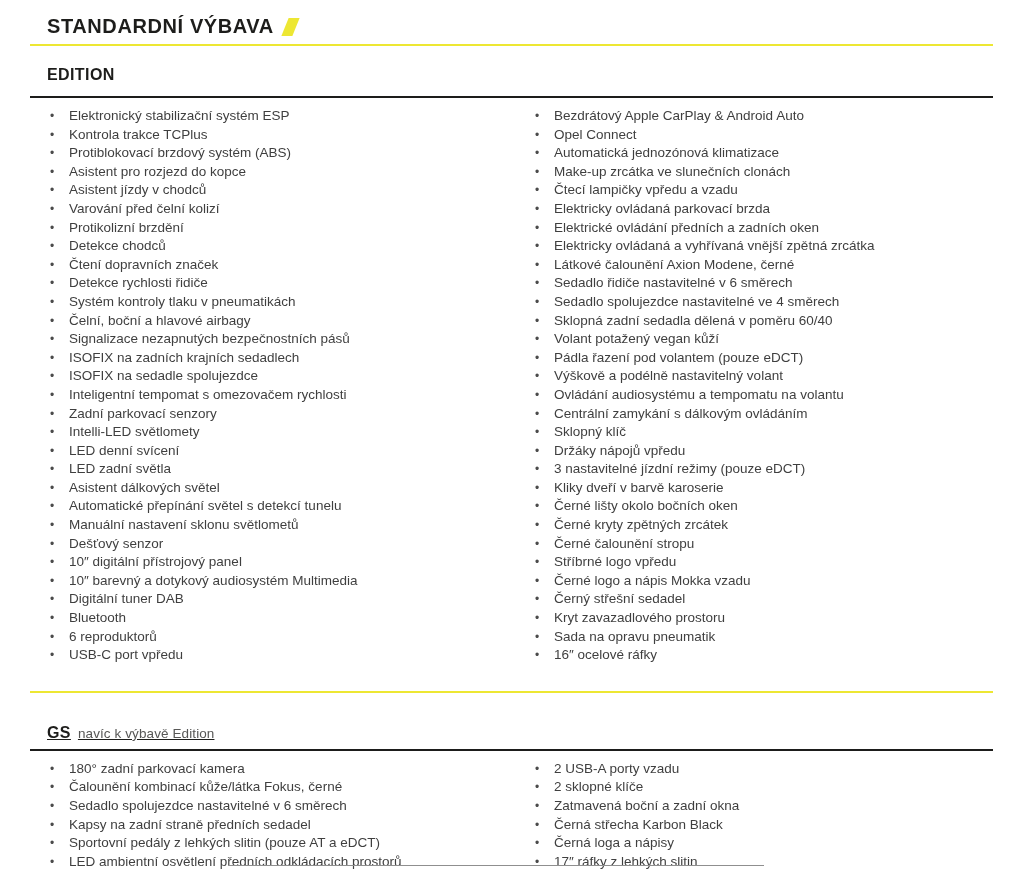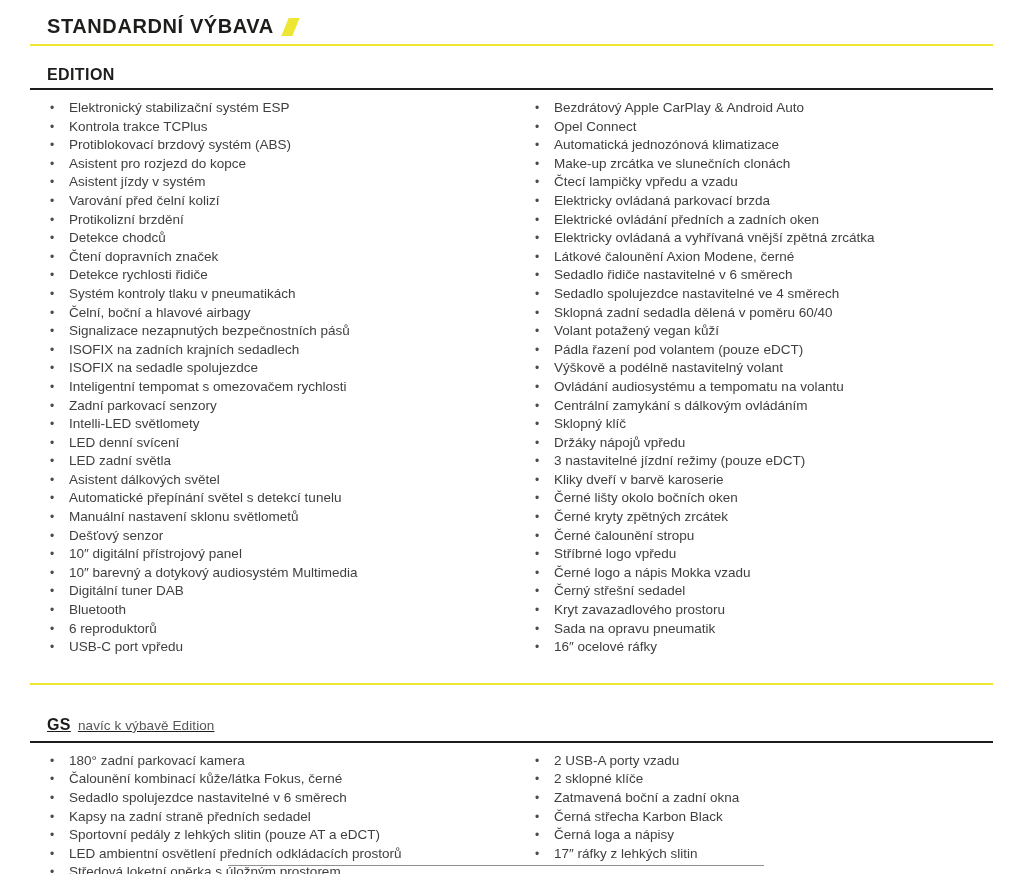--- a/index.html
+++ b/index.html
@@ -27,21 +27,21 @@
     margin-left: 11px;
     background: #ede733;
     transform: skewX(-22deg);
   }
 
   .rule { height: 2px; }
   .rule.yellow { background: #ede733; }
   .rule.dark { background: #1d1d1b; }
 
   h2.section-heading {
-    margin: 0; padding: 13px 0 4px 17px;
+    margin: 0; padding: 13px 0 12px 17px;
     font-size: 15px; font-weight: bold;
     letter-spacing: 0.4px;
     color: #1d1d1b;
     display: flex; align-items: baseline;
   }
   h2.section-heading .h2-main { font-size: 16px; }
   h2.section-heading .h2-suffix {
     font-weight: normal; font-size: 13.5px;
     letter-spacing: 0.1px;
     color: #575756; margin-left: 7px; margin-top: 21px;
@@ -108,21 +108,21 @@
             <li>
               <span class="bullet">•</span>
               <span class="item-text">Protiblokovací brzdový systém (ABS)</span>
             </li>
             <li>
               <span class="bullet">•</span>
               <span class="item-text">Asistent pro rozjezd do kopce</span>
             </li>
             <li>
               <span class="bullet">•</span>
-              <span class="item-text">Asistent jízdy v systém</span>
+              <span class="item-text">Asistent jízdy v chodců</span>
             </li>
             <li>
               <span class="bullet">•</span>
               <span class="item-text">Varování před čelní kolizí</span>
             </li>
             <li>
               <span class="bullet">•</span>
               <span class="item-text">Protikolizní brzdění</span>
             </li>
             <li>

